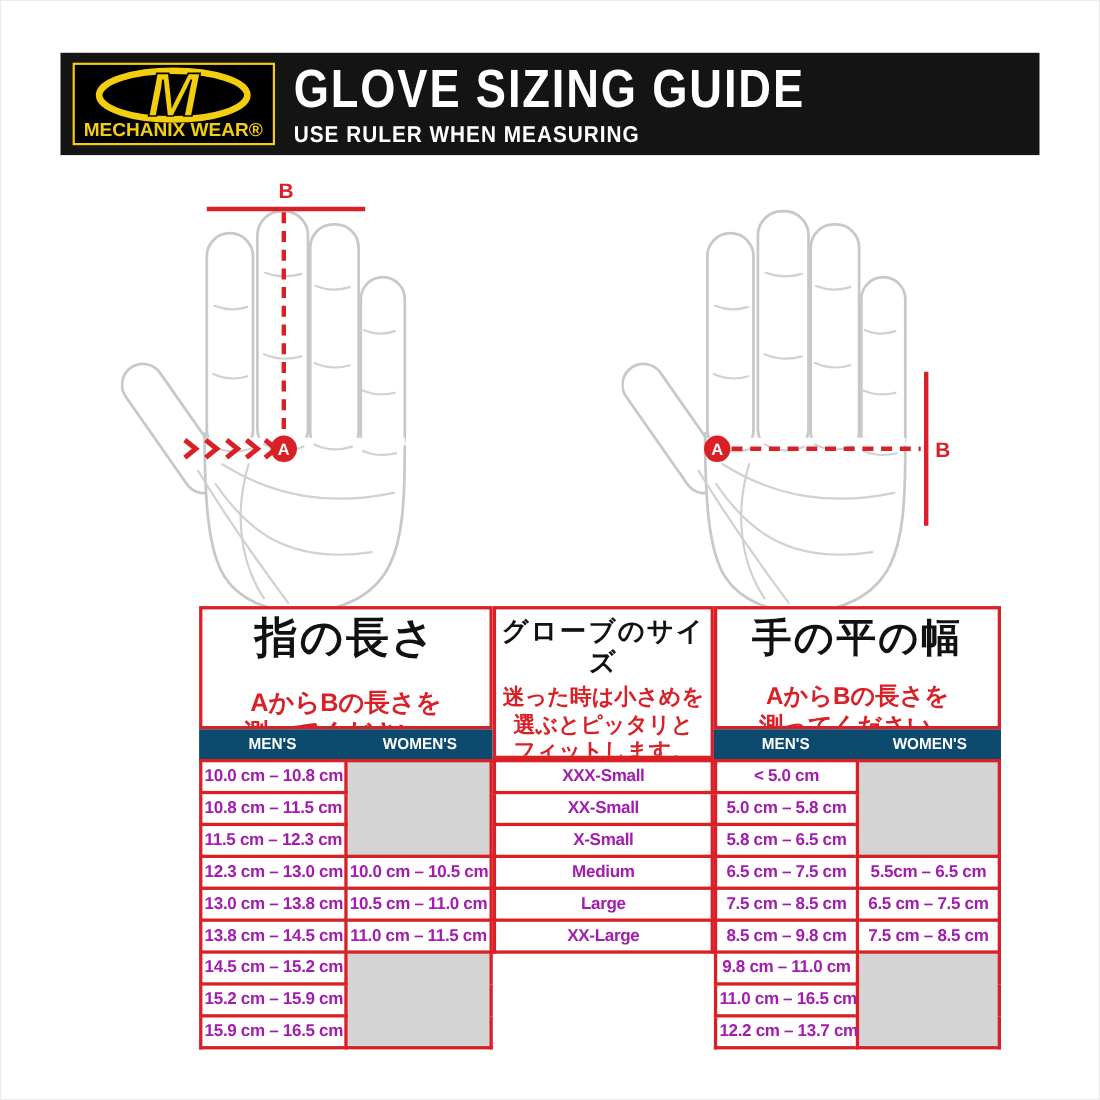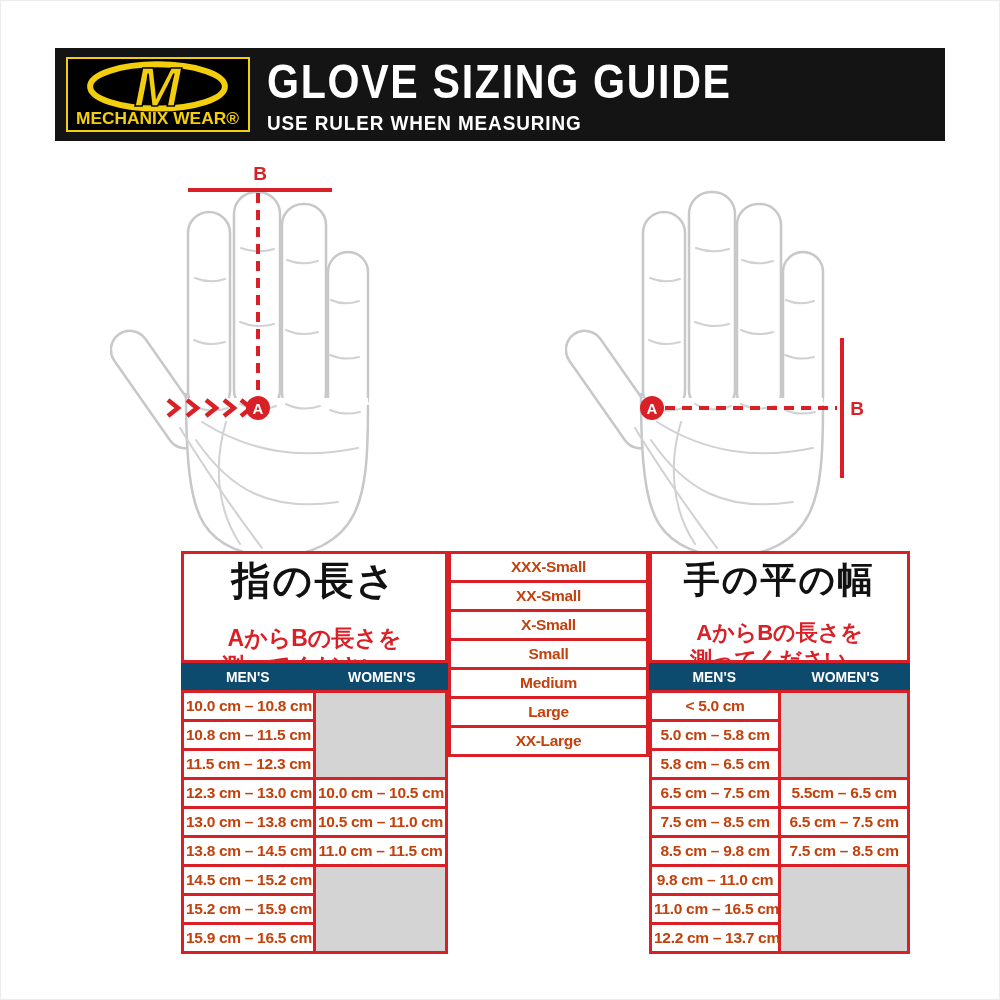--- a/index.html
+++ b/index.html
@@ -56,21 +56,21 @@
   }
   .colbar span {
     flex:1; text-align:center; color:#fff; font-weight:bold; font-size:14.5px;
     letter-spacing:0; transform:scaleX(.96);
   }
 
   table.sizes { border-collapse:collapse; width:100%; table-layout:fixed; }
   table.sizes td {
     border:3px solid #da2027; background:#fff; height:29px; box-sizing:border-box;
     text-align:center; vertical-align:middle; padding:0 2px;
-    font-size:15.5px; font-weight:bold; color:#c2410c; letter-spacing:-0.3px; white-space:nowrap;
+    font-size:15.5px; font-weight:bold; color:#a21caf; letter-spacing:-0.3px; white-space:nowrap;
   }
   table.sizes td.gray { background:#d4d4d4; }
 </style>
 </head>
 <body>
 
 <div class="page">
 
   <header class="topbar">
     <div class="logo">
@@ -187,33 +187,38 @@
             <td>15.2 cm – 15.9 cm</td>
           </tr>
       <tr>
             <td>15.9 cm – 16.5 cm</td>
           </tr>
     </tbody>
       </table>
   </section>
 
   <section class="tblock tb-mid">
+    <div class="hdr-box hdr-mid">
+      <div class="jp-title jp-title-md">グローブのサイズ</div>
+      <div class="jp-sub jp-sub-md">
+        <div>迷った時は小さめを</div>
+        <div>選ぶとピッタリと</div>
+        <div>フィットします。</div>
+      </div>
+    </div>
     <table class="sizes">
       <tbody>
           <tr>
             <td>XXX-Small</td>
           </tr>
       <tr>
             <td>XX-Small</td>
           </tr>
       <tr>
             <td>X-Small</td>
-          </tr>
-      <tr>
-            <td>Small</td>
           </tr>
       <tr>
             <td>Medium</td>
           </tr>
       <tr>
             <td>Large</td>
           </tr>
       <tr>
             <td>XX-Large</td>
           </tr>

